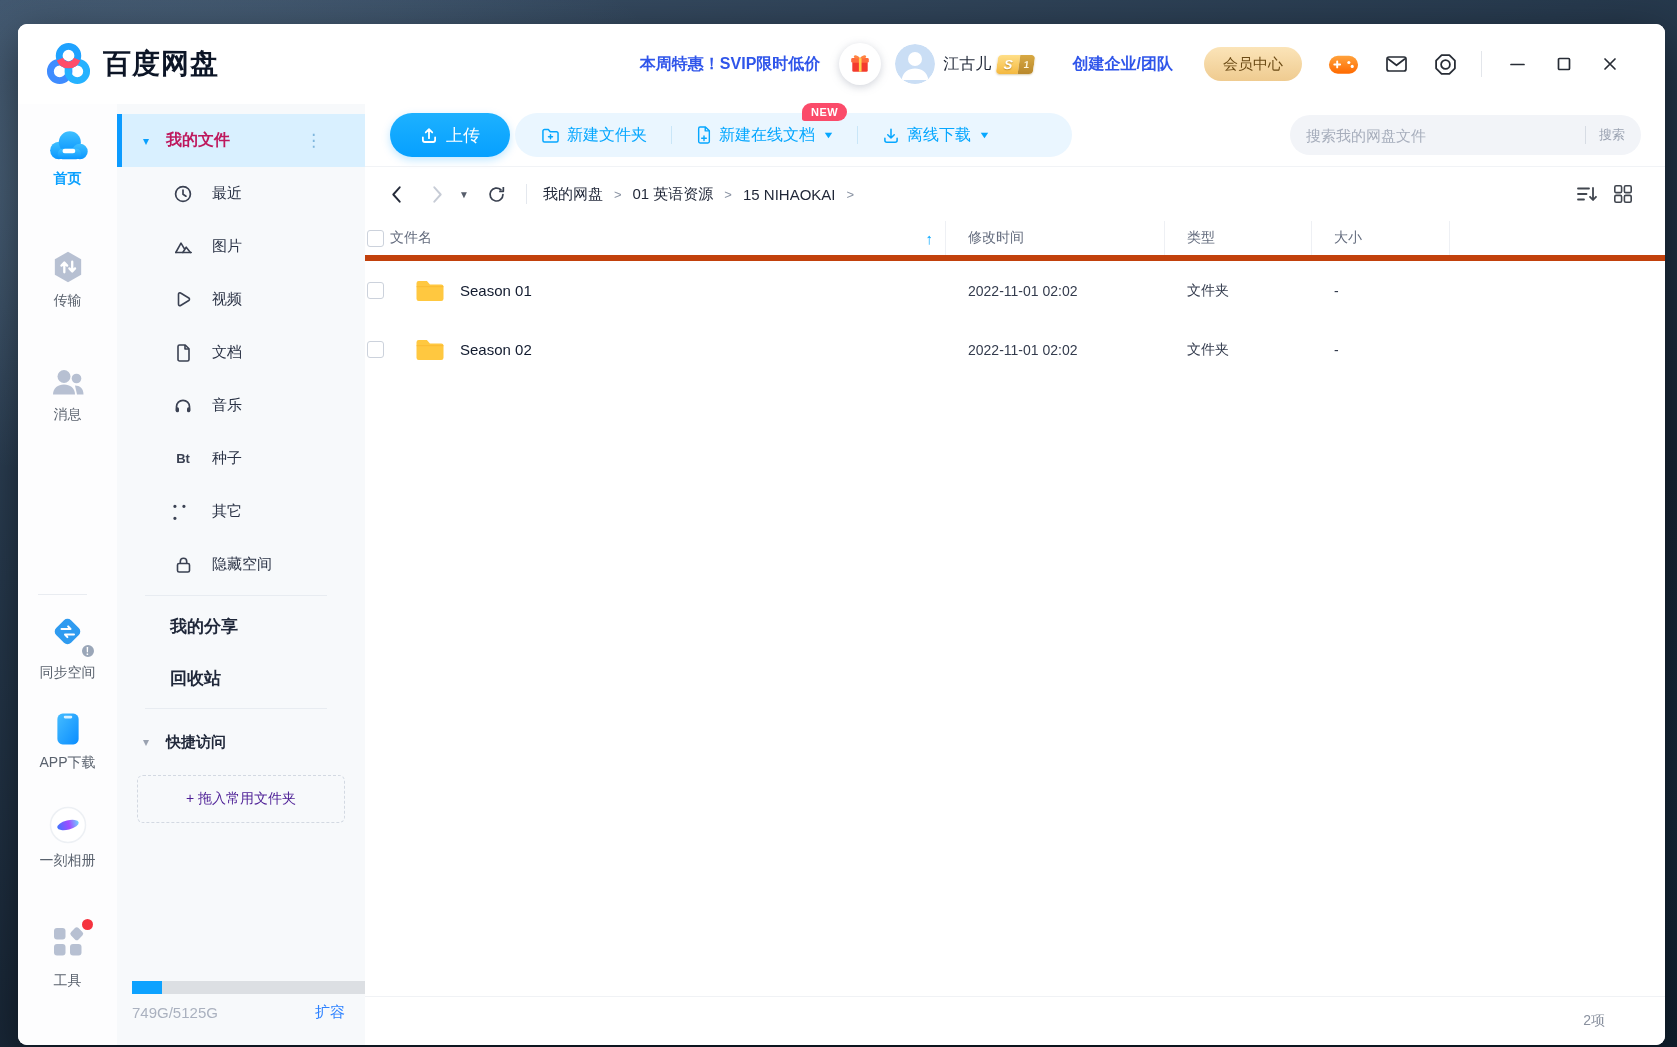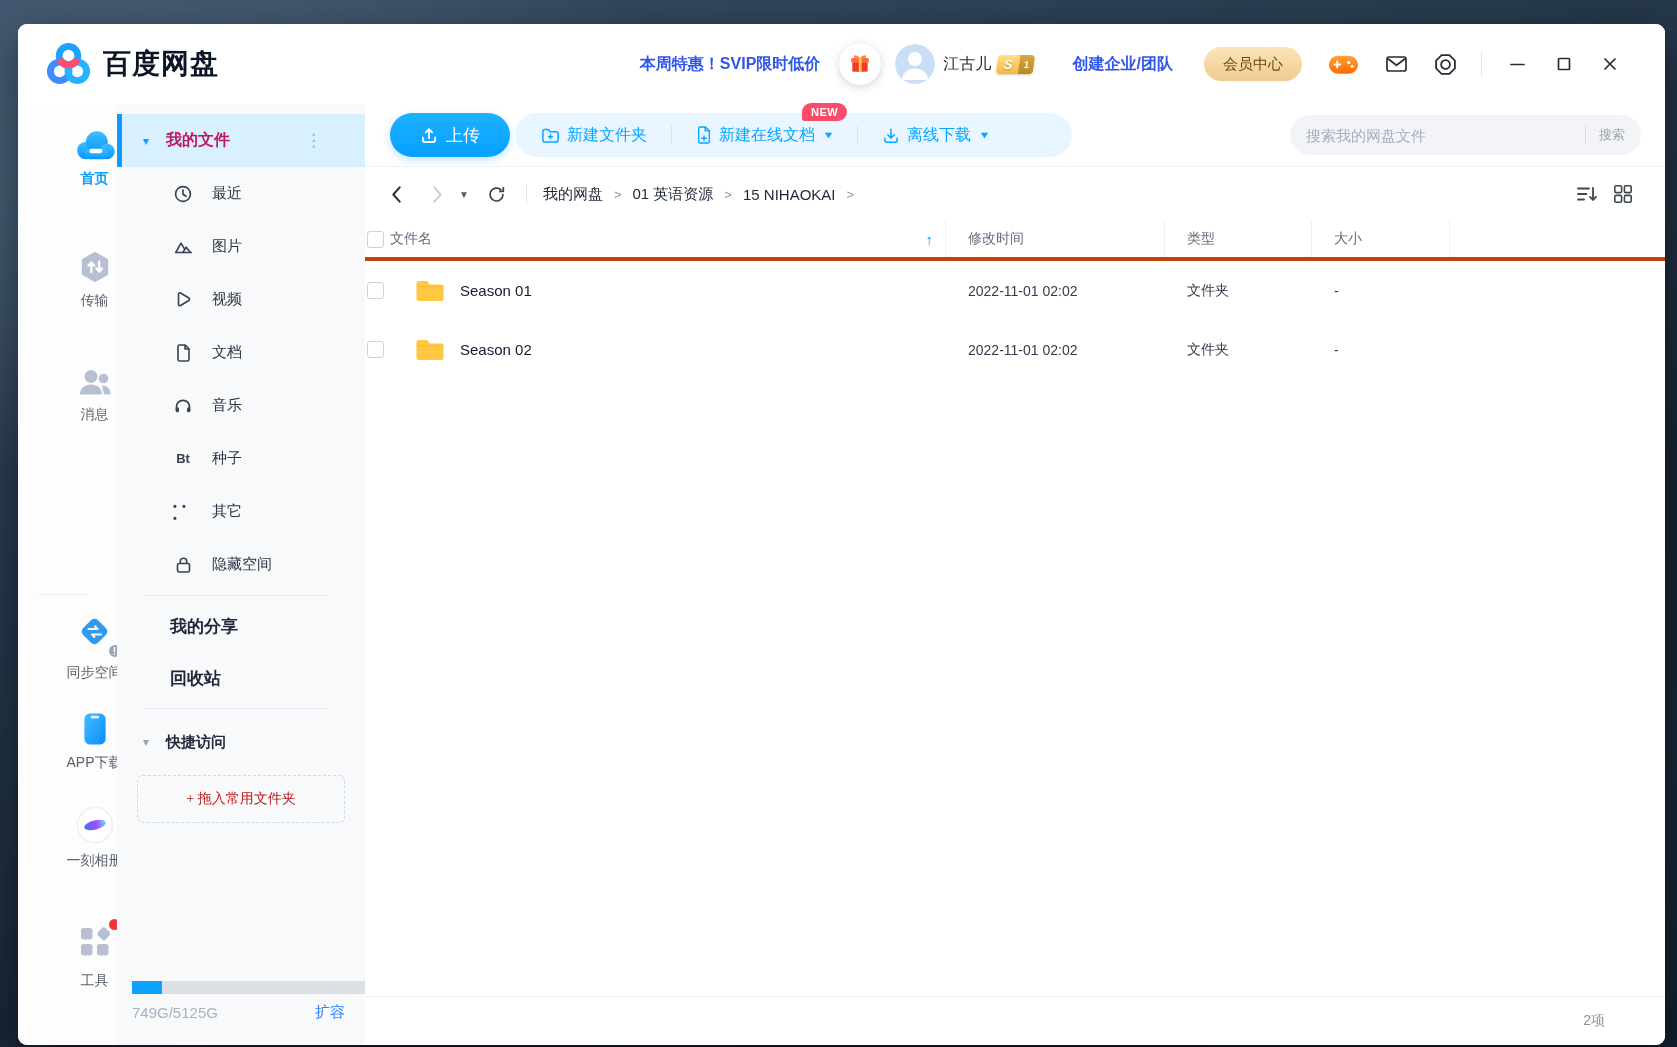--- a/index.html
+++ b/index.html
@@ -32,21 +32,21 @@
   .svip b { font-size:10px; color:#fff7dd; background:linear-gradient(180deg,#d8a943,#b9882b); padding:4px 5px; }
   .create-team { font-size:16px; font-weight:700; color:#2f55ea; margin-left:38px; white-space:nowrap; cursor:pointer; }
   .vip-pill { margin-left:31px; width:98px; height:34px; border-radius:17px; background:linear-gradient(180deg,#fbe4b8,#efcb90); color:#6b4a15; font-size:15px; display:flex; align-items:center; justify-content:center; cursor:pointer; white-space:nowrap; }
   .tb-icon { margin-left:26px; display:flex; align-items:center; cursor:pointer; }
   .tb-divider { width:1px; height:26px; background:#e3e6eb; margin-left:24px; }
   .winbtn { margin-left:24px; display:flex; align-items:center; cursor:pointer; padding:4px; }
   
   .appbody { flex:1; display:flex; min-height:0; }
   
   .rail { width:99px; flex:0 0 99px; background:#fdfdfe; position:relative; }
-  .rail-item { position:absolute; left:0; width:100%; display:flex; flex-direction:column; align-items:center; gap:8px; cursor:pointer;margin-left:27px; }
+  .rail-item { position:absolute; left:0; width:100%; display:flex; flex-direction:column; align-items:center; gap:8px; cursor:pointer; }
   .rail-item .lbl { font-size:14px; color:#5a626e; }
   .rail-item.active .lbl { color:#0aa0fe; font-weight:700; }
   .rail-divider { position:absolute; left:20px; width:49px; height:1px; background:#e9ecf1; }
   .icon-badge-wrap { position:relative; }
   .red-dot { position:absolute; right:-7px; top:-5px; width:11px; height:11px; border-radius:50%; background:#f5333f; }
   .excl-badge { position:absolute; right:-9px; bottom:-3px; width:16px; height:16px; border-radius:50%; background:#9aa6b8; border:2px solid #fdfdfe; color:#fff; font-size:10px; font-weight:700; display:flex; align-items:center; justify-content:center; }
   
   .sidebar { width:248px; flex:0 0 248px; background:#f7f9fb; position:relative; overflow:hidden; }
   .side-active { margin-top:10px; height:53px; background:#d9f0ff; display:flex; align-items:center; position:relative; cursor:pointer; }
   .side-active::before { content:""; position:absolute; left:0; top:0; bottom:0; width:5px; background:#0c9bff; }
@@ -56,21 +56,21 @@
   .cat-row { height:53px; display:flex; align-items:center; padding-left:56px; cursor:pointer; }
   .cat-row .cicon { width:20px; height:18px; display:flex; align-items:center; justify-content:center; color:#3a4152; flex:0 0 20px; }
   .cat-row .txt { font-size:15px; color:#2b3346; margin-left:19px; }
   .bt-glyph { font-size:13px; font-weight:700; color:#22293a; }
   .dots-glyph { font-size:11px; font-weight:700; color:#22293a; letter-spacing:1px; }
   .side-divider { height:1px; background:#e8ecf1; margin:4px 38px 4px 28px; }
   .side-link { height:52px; display:flex; align-items:center; padding-left:53px; font-size:17px; font-weight:700; color:#20283a; cursor:pointer; }
   .side-section { height:58px; display:flex; align-items:center; cursor:pointer; }
   .side-section .caret { color:#9aa2b0; font-size:12px; margin-left:26px; }
   .side-section .txt { font-size:15px; font-weight:700; color:#20283a; margin-left:17px; }
-  .drop-zone { margin:4px 20px 0 20px; height:48px; border:1px dashed #d3d9e2; border-radius:6px; display:flex; align-items:center; justify-content:center; font-size:14px; color:#b91c1c; cursor:pointer;font-family:Liberation Serif, serif; }
+  .drop-zone { margin:4px 20px 0 20px; height:48px; border:1px dashed #d3d9e2; border-radius:6px; display:flex; align-items:center; justify-content:center; font-size:14px; color:#4c1d95; cursor:pointer; }
   .storage { position:absolute; left:0; right:0; bottom:0; height:64px; }
   .storage-bar { margin-left:15px; height:13px; background:#dcdfe3; overflow:hidden; }
   .storage-fill { height:100%; background:#0da2ff; }
   .storage-row { display:flex; align-items:center; padding:9px 20px 0 15px; }
   .storage-used { font-size:15px; color:#aab1bf; }
   .storage-expand { margin-left:auto; font-size:15px; color:#2e82ff; cursor:pointer; }
   
   .main { flex:1; background:#fff; display:flex; flex-direction:column; min-width:0; }
   .toolbar { height:62px; flex:0 0 62px; display:flex; align-items:center; padding-left:25px; }
   .upload-btn { width:120px; height:44px; border-radius:22px; background:linear-gradient(180deg,#1db1ff,#06a0ff); color:#fff; font-size:17px; display:flex; align-items:center; justify-content:center; gap:8px; cursor:pointer; box-shadow:0 3px 8px rgba(6,160,255,.25); }
@@ -90,21 +90,21 @@
   .nav-back { color:#252b3a; }
   .nav-fwd { color:#c7ccd6; margin-left:22px; }
   .nav-caret { color:#565d6b; font-size:10px; margin-left:12px; cursor:pointer; }
   .nav-refresh { color:#3a4150; margin-left:14px; }
   .crumb-div { width:1px; height:20px; background:#e4e8ee; margin:0 16px 0 16px; }
   .crumb { font-size:15px; color:#1f2637; cursor:pointer; white-space:nowrap; }
   .crumb-sep { font-size:13px; color:#8a93a3; margin:0 11px; }
   .viewicons { margin-left:auto; display:flex; align-items:center; gap:15px; color:#41464f; }
   .viewicons > div { cursor:pointer; display:flex; }
   
-  .thead { height:40px; flex:0 0 40px; display:grid; grid-template-columns:580px 219px 147px 138px 1fr; align-items:center; border-bottom:4px solid #c2410c; font-size:14px; color:#646c7e; }
+  .thead { height:40px; flex:0 0 40px; display:grid; grid-template-columns:580px 219px 147px 138px 1fr; align-items:center; border-bottom:6px solid #c2410c; font-size:14px; color:#646c7e; }
   .thead .cell, .trow .cell { height:100%; display:flex; align-items:center; }
   .thead .cell + .cell, .trow .cell + .cell { border-left:1px solid #eef0f4; padding-left:22px; }
   .trow .cell + .cell { border-left-color:transparent; }
   .namehead { padding-left:2px; }
   .checkbox { width:17px; height:17px; border:1.5px solid #ccd2dc; border-radius:3px; background:#fff; flex:0 0 17px; cursor:pointer; }
   .namehead .hlabel { margin-left:6px; }
   .sort-arrow { margin-left:auto; margin-right:12px; color:#06a7ff; font-weight:700; font-size:15px; }
   .rows { flex:1; min-height:0; }
   .trow { height:59px; display:grid; grid-template-columns:580px 219px 147px 138px 1fr; align-items:center; font-size:14px; color:#333b4d; cursor:default; }
   .trow .namecell { padding-left:2px; display:flex; align-items:center; }

